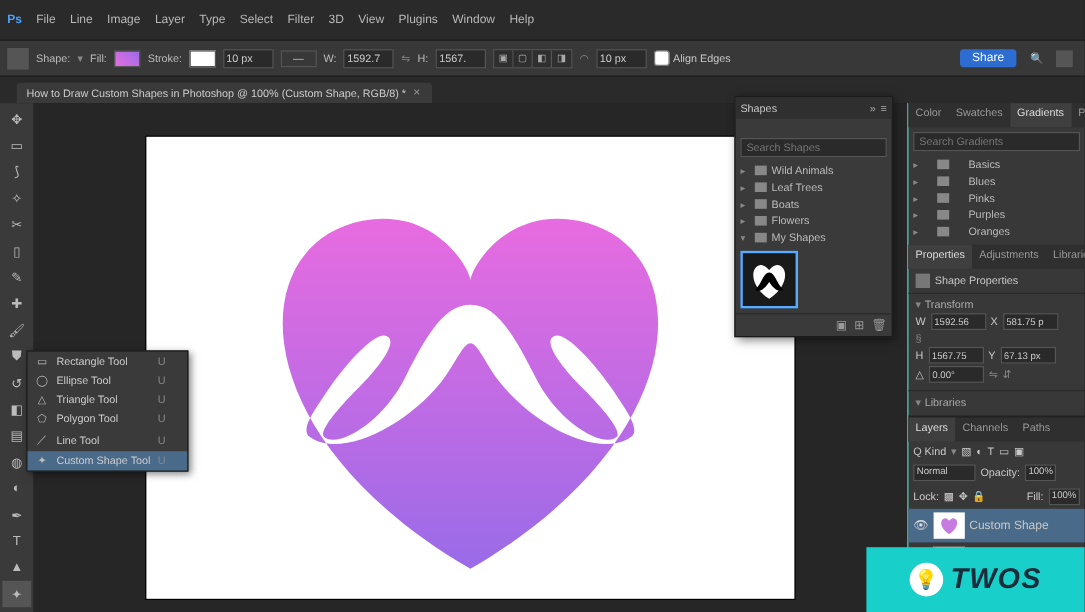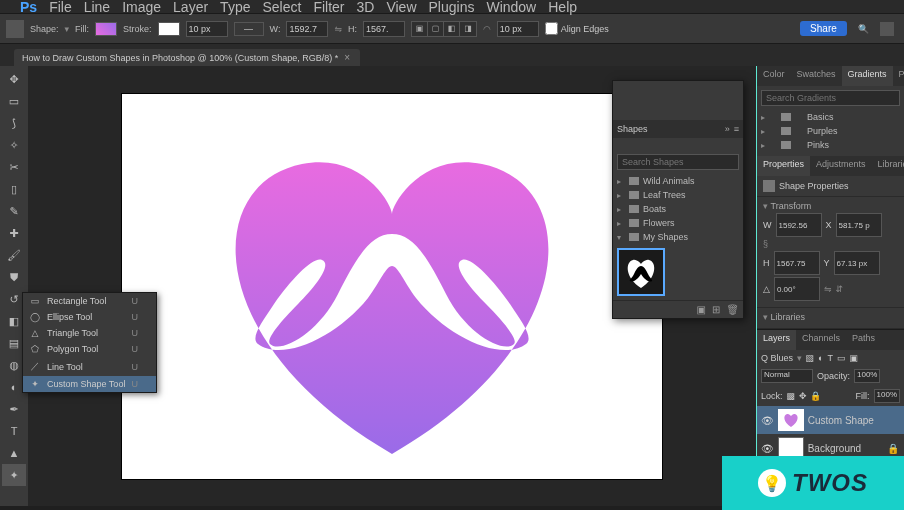--- a/index.html
+++ b/index.html
@@ -1,17 +1,17 @@
 <!DOCTYPE html>
 <html><head>
 <meta charset="utf-8">
 <style>
 * { box-sizing: border-box; margin: 0; padding: 0; font-family: "Segoe UI", Tahoma, sans-serif; }
 body { background: #1f1f1f; color: #c8c8c8; font-size: 10px; overflow: hidden; width: 904px; height: 510px; position: relative; }
-.menubar { height: 14px; background: #2a2a2a; display: flex; align-items: center; padding: 0 20px; gap: 12px; font-size: 14px; color: #b8b8b8; border-bottom: 1px solid #1a1a1a; }
+.menubar { height: 34px; background: #2a2a2a; display: flex; align-items: center; padding: 0 6px; gap: 12px; font-size: 10px; color: #b8b8b8; border-bottom: 1px solid #1a1a1a; }
 .menubar span { cursor: default; }
 .options-bar { height: 30px; background: #383838; display: flex; align-items: center; padding: 0 6px; gap: 6px; font-size: 9px; border-bottom: 1px solid #1a1a1a; }
 .options-bar .swatch { width: 22px; height: 14px; border: 1px solid #555; display: inline-block; }
 .options-bar .fill-sw { background: linear-gradient(45deg,#e86ce0,#9b6ce8); }
 .options-bar .stroke-sw { background: #fff; }
 .options-bar input[type=text] { background: #2a2a2a; border: 1px solid #555; color: #ccc; width: 42px; height: 16px; font-size: 9px; padding: 0 2px; }
 .options-bar .seg { display: inline-flex; border: 1px solid #555; }
 .options-bar .seg span { width: 16px; height: 14px; display: flex; align-items: center; justify-content: center; background: #2f2f2f; border-right: 1px solid #555; font-size: 8px; color: #aaa; }
 .options-bar .seg span:last-child { border-right: none; }
 .options-bar .chk { display: flex; align-items: center; gap: 3px; }
@@ -32,40 +32,40 @@
 .panel-tabs .ptab { padding: 3px 6px; color: #999; }
 .panel-tabs .ptab.active { background: #3f3f3f; color: #ddd; }
 .panel-body { flex: none; padding: 4px; font-size: 9px; }
 .search-box { width: 100%; background: #2a2a2a; border: 1px solid #555; color: #aaa; height: 16px; font-size: 9px; padding: 0 4px; margin-bottom: 4px; }
 .folder-row { display: flex; align-items: center; gap: 16px; padding: 2px 0; color: #bbb; }
 .folder-row::before { content: "▸"; font-size: 8px; color: #888; }
 .folder-icon { width: 10px; height: 8px; background: #888; display: inline-block; }
 .prop-section { padding: 4px 6px; border-bottom: 1px solid #2a2a2a; font-size: 9px; }
 .prop-section .label { color: #aaa; margin-bottom: 2px; }
 .prop-row { display: flex; align-items: center; gap: 4px; margin: 2px 0; }
-.prop-row input { background: #2a2a2a; border: 1px solid #555; color: #ccc; width: 46px; height: 24px; font-size: 8px; padding: 0 2px; }
+.prop-row input { background: #2a2a2a; border: 1px solid #555; color: #ccc; width: 46px; height: 14px; font-size: 8px; padding: 0 2px; }
 .layers-panel { border-top: 1px solid #1a1a1a; }
 .layer-row { display: flex; align-items: center; gap: 4px; padding: 3px 4px; background: #4a6a8a; }
 .layer-thumb { width: 26px; height: 22px; background: #fff; display: flex; align-items: center; justify-content: center; }
 .layer-thumb svg { width: 20px; height: 18px; }
 .layer-row2 { display: flex; align-items: center; gap: 4px; padding: 3px 4px; }
 .bg-thumb { width: 26px; height: 22px; background: #fff; border: 1px solid #666; }
 .dropdown-row { display: flex; align-items: center; gap: 4px; padding: 3px 4px; font-size: 9px; }
 .dropdown-row select, .dd { background: #2a2a2a; border: 1px solid #555; color: #ccc; height: 14px; font-size: 8px; padding: 0 2px; }
 
 
 .tool-flyout { position: absolute; left: 22px; top: 292px; background: #3a3a3a; border: 1px solid #1a1a1a; box-shadow: 2px 2px 6px rgba(0,0,0,.5); z-index: 40; }
 .tool-flyout .fi { display: flex; align-items: center; gap: 6px; padding: 3px 18px 3px 6px; font-size: 9px; color: #ccc; white-space: nowrap; }
 .tool-flyout .fi:hover, .tool-flyout .fi.sel { background: #4a6a8a; }
 .tool-flyout .fi .ic { width: 12px; text-align: center; color: #bbb; }
 .tool-flyout .fi .key { margin-left: auto; color: #888; }
 
 
 .shapes-panel { position: absolute; left: 612px; top: 80px; width: 132px; background: #3a3a3a; border: 1px solid #1a1a1a; box-shadow: 2px 2px 8px rgba(0,0,0,.5); z-index: 30; }
-.shapes-panel .hdr { display: flex; align-items: center; background: #2f2f2f; height: 18px; padding: 0 4px; font-size: 9px; margin-top: 39px; }
+.shapes-panel .hdr { display: flex; align-items: center; background: #2f2f2f; height: 18px; padding: 0 4px; font-size: 9px; }
 .shapes-panel .hdr .sp { flex: 1; }
 .shapes-panel .hdr .ico { color: #aaa; font-size: 9px; margin-left: 4px; }
 .shapes-panel .sbody { padding: 4px; margin-top: 12px; }
 .shapes-panel .folder-row2 { display: flex; align-items: center; gap: 4px; padding: 2px 0; color: #bbb; font-size: 9px; }
 .shapes-panel .folder-row2 .arrow { font-size: 8px; color: #888; width: 8px; }
 .shapes-panel .preview { width: 48px; height: 48px; background: #1a1a1a; border: 2px solid #5aaaff; margin-top: 4px; display: flex; align-items: center; justify-content: center; }
 .shapes-panel .foot { display: flex; justify-content: flex-end; padding: 3px 4px; gap: 6px; color: #999; font-size: 10px; border-top: 1px solid #2a2a2a; }
 
 
 .watermark { position: absolute; right: 0; bottom: 0; width: 182px; height: 54px; background: #18d0c9; display: flex; align-items: center; justify-content: center; gap: 6px; z-index: 60; }
@@ -180,25 +180,33 @@
       <div class="ptab">Patterns</div>
     </div>
     <div class="panel-body">
       <input class="search-box" placeholder="Search Gradients" style="">
       <div class="folder-row">
           <span class="folder-icon"></span>
           <span>Basics</span>
         </div>
       <div class="folder-row">
           <span class="folder-icon"></span>
+          <span>Blues</span>
+        </div>
+      <div class="folder-row">
+          <span class="folder-icon"></span>
+          <span>Pinks</span>
+        </div>
+      <div class="folder-row">
+          <span class="folder-icon"></span>
           <span>Purples</span>
         </div>
       <div class="folder-row">
           <span class="folder-icon"></span>
-          <span>Pinks</span>
+          <span>Oranges</span>
         </div>
     </div>
 
     <div class="panel-tabs">
       <div class="ptab active">Properties</div>
       <div class="ptab">Adjustments</div>
       <div class="ptab">Libraries</div>
     </div>
     <div class="prop-section">
       <div style="display:flex;align-items:center;gap:4px;">
@@ -240,21 +248,21 @@
         </div>
     </div>
 
     <div class="layers-panel">
       <div class="panel-tabs">
         <div class="ptab active">Layers</div>
         <div class="ptab">Channels</div>
         <div class="ptab">Paths</div>
       </div>
       <div class="dropdown-row">
-        <span>Q Blues</span>
+        <span>Q Kind</span>
           <span style="color:#888;">▾</span>
         <span>▧</span>
         <span>◐</span>
         <span>T</span>
         <span>▭</span>
         <span>▣</span>
       </div>
       <div class="dropdown-row">
         <span class="dd" style="width:52px;"><span>Normal</span></span>
         <span>Opacity:</span>

